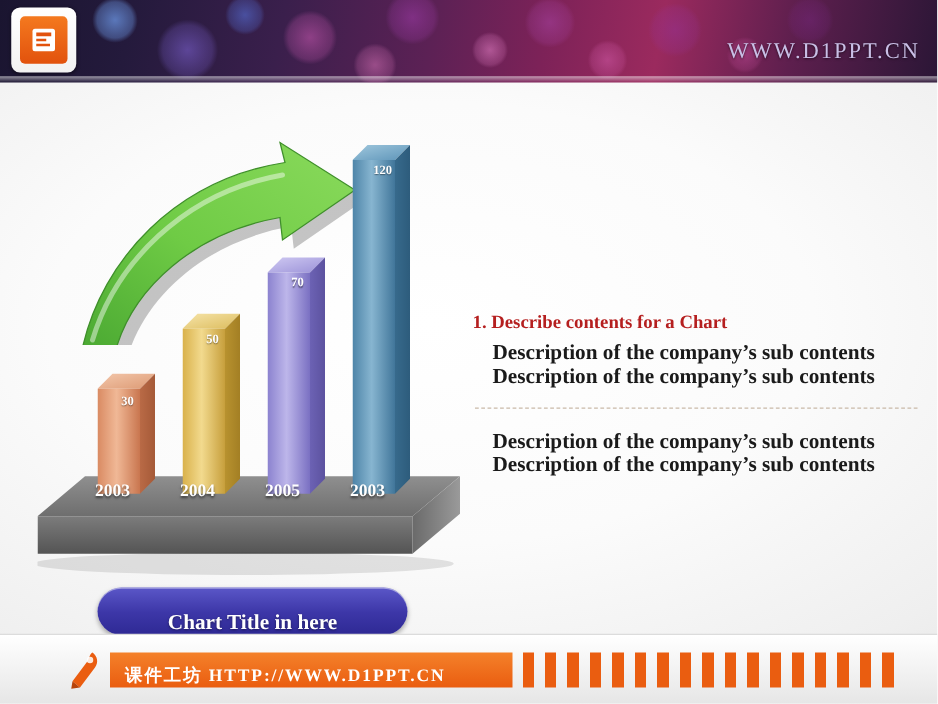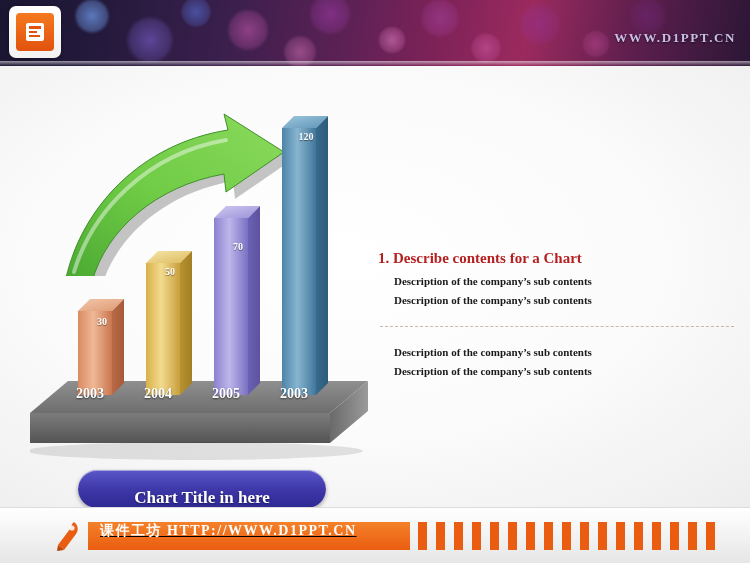--- a/index.html
+++ b/index.html
@@ -45,39 +45,39 @@
     display:flex; align-items:center; justify-content:center;
   }
   #logo .inner {
     width:38px; height:38px; border-radius:4px;
     background:linear-gradient(180deg,#f4791f 0%,#e2520d 100%);
     display:flex; align-items:center; justify-content:center;
   }
   #logo .inner svg { display:block; }
   #site-url {
     position:absolute; right:14px; top:30px;
-    color:#c9bfe6; font-size:13px; letter-spacing:1.6px;
-    font-family:"Liberation Serif", serif; font-weight:bold;
+    color:#c9bfe6; font-size:18px; letter-spacing:1.6px;
+    font-family:"Liberation Serif", serif; font-weight:normal;
     text-shadow:0 1px 2px rgba(0,0,0,.6);
     text-align:right;
   }
 
   
   #bottombar {
     position:absolute; left:0; bottom:0; width:750px; height:56px;
     background:linear-gradient(180deg,#ffffff 0%,#f3f3f3 48%,#e6e6e6 100%);
     border-top:1px solid #dcdcdc;
   }
   #pencil {
     position:absolute; left:52px; top:12px; width:30px; height:32px;
   }
   #footer-bar {
     position:absolute; left:88px; top:14px; height:28px; width:322px;
     background:linear-gradient(180deg,#f4812a 0%,#ea5d10 100%);
-    display:flex; align-items:flex-start; padding-left:12px;text-decoration:underline;
+    display:flex; align-items:flex-end; padding-left:12px;
   }
   #footer-bar span {
     color:#ffffff; font-size:14px; letter-spacing:1.5px;
     font-family:"Liberation Serif", serif; font-weight:bold;
   }
   #footer-stripes {
     position:absolute; left:418px; top:14px; height:28px; width:300px;
     background:repeating-linear-gradient(90deg,#ea5d10 0px,#ea5d10 9px,transparent 9px,transparent 18px);
   }
 
@@ -116,21 +116,21 @@
     text-shadow:0 1px 2px rgba(0,0,0,.45);
   }
 
   
   #right-panel { position:absolute; left:378px; top:250px; width:356px; }
   .blk-head {
     color:#b51f1f; font-size:15px; font-weight:bold;
     font-family:"Liberation Serif", serif; margin-bottom:5px;
   }
   .blk-line {
-    color:#1a1a1a; font-size:11px; font-weight:bold;
+    color:#1a1a1a; font-size:17px; font-weight:bold;
     font-family:"Liberation Serif", serif; margin-left:16px; line-height:19px;
   }
   #divider {
     height:0; border-top:1px dashed #c9b9a8; margin:16px 0 16px 2px;
   }
 </style>
 </head>
 <body>
 
 <div id="slide">
@@ -248,21 +248,21 @@
         </linearGradient>
         <linearGradient id="b3s" x1="0" y1="0" x2="1" y2="0">
           <stop offset="0%" stop-color="#6c62b4"></stop>
             <stop offset="100%" stop-color="#5c529f"></stop>
         </linearGradient>
       </defs>
       <polygon points="0,14 34,14 46,2 12,2" fill="url(#b3t)"></polygon>
       <polygon points="34,14 46,2 46,179 34,191" fill="url(#b3s)"></polygon>
       <rect x="0" y="14" width="34" height="177" fill="url(#b3f)"></rect>
     </svg>
-    <div class="bar-label" style="left:221px; top:155px;margin-top:20px;">70</div>
+    <div class="bar-label" style="left:221px; top:155px;">70</div>
 
     <svg class="bar-wrap" style="left:282px; top:48px;" width="66" height="293" viewBox="0 0 66 293">
       <defs>
         <linearGradient id="b4f" x1="0" y1="0" x2="1" y2="0">
           <stop offset="0%" stop-color="#4d84a8"></stop>
             <stop offset="45%" stop-color="#87b5d0"></stop>
             <stop offset="100%" stop-color="#41769a"></stop>
         </linearGradient>
         <linearGradient id="b4t" x1="0" y1="0" x2="1" y2="1">
           <stop offset="0%" stop-color="#9fc7dd"></stop>

